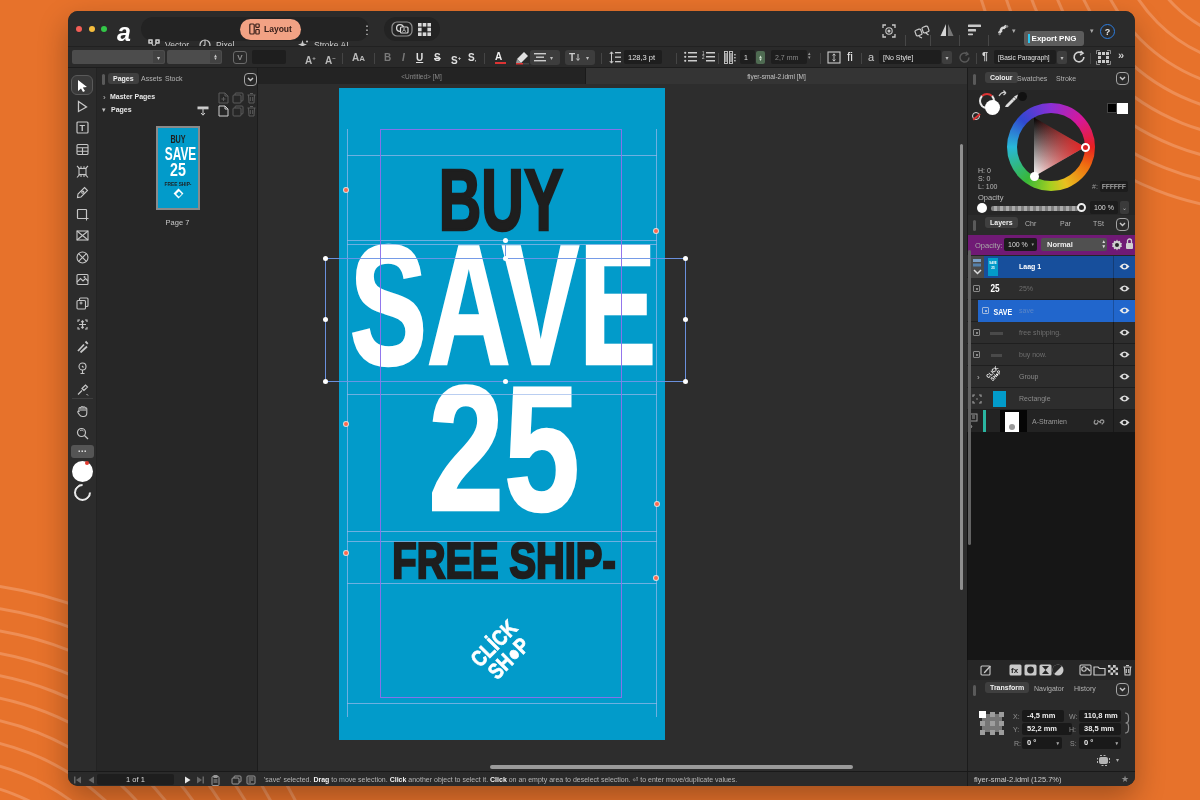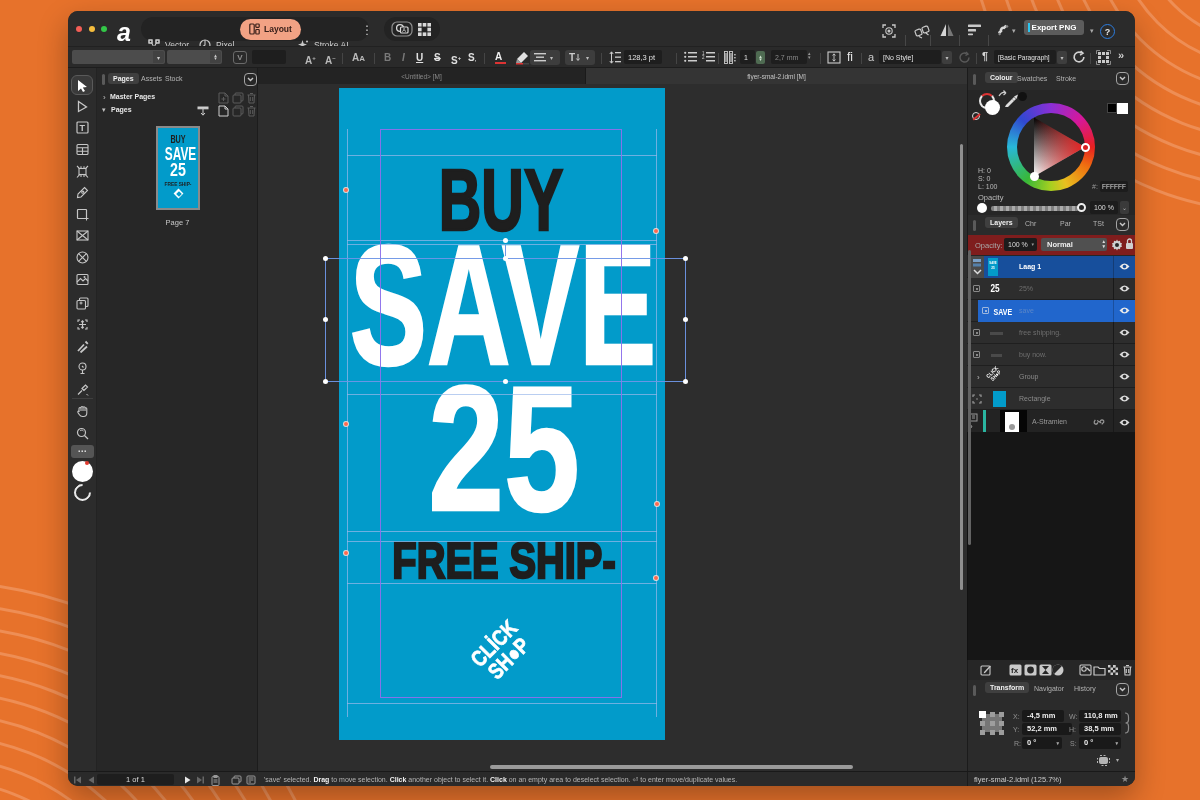--- a/index.html
+++ b/index.html
@@ -9,21 +9,21 @@
 #bgarcs{position:absolute;left:0;top:0;width:1200px;height:800px;}
 #win{position:absolute;left:68px;top:11px;width:1067px;height:775px;background:#2b2b2b;border-radius:10px;overflow:hidden;box-shadow:0 12px 30px rgba(0,0,0,0.3);}
 #titlebar{position:absolute;left:0;top:0;width:100%;height:35px;background:#2b2b2b;}
 .tl{position:absolute;top:15px;width:6px;height:6px;border-radius:50%;}
 #modepill{position:absolute;left:73px;top:6px;width:228px;height:24px;background:#232323;border-radius:12px;color:#d2d2d2;font-size:8.5px;}
 #modepill .mi{position:absolute;top:16px;height:24px;display:flex;align-items:center;gap:5px;}
 #layoutsel{position:absolute;left:99px;top:1.5px;height:21px;background:#f2a284;color:#38201a;border-radius:11px;display:flex;align-items:center;gap:4px;padding:0 9px;font-weight:bold;font-size:8.5px;}
 #pill2{position:absolute;left:316px;top:6px;width:56px;height:24px;background:#232323;border-radius:12px;}
 .tbi{position:absolute;top:12px;color:#c9c9c9;}
 .sepv{position:absolute;top:24px;width:1px;height:12px;background:#474747;}
-#exportbtn{position:absolute;left:956px;top:9px;width:60px;height:15px;background:#5c5c5c;border-radius:3px;color:#fff;font-size:8px;font-weight:bold;display:flex;align-items:center;justify-content:center;}
+#exportbtn{position:absolute;left:956px;top:20px;width:60px;height:15px;background:#5c5c5c;border-radius:3px;color:#fff;font-size:8px;font-weight:bold;display:flex;align-items:center;justify-content:center;}
 #exportbtn i{position:absolute;left:4px;top:3px;width:2px;height:9px;background:#2cc5ef;}
 #helpq{position:absolute;left:1032px;top:13px;width:15px;height:15px;border:1.6px solid #2b7de0;border-radius:50%;color:#e8e8e8;font-size:9px;font-weight:bold;display:flex;align-items:center;justify-content:center;}
 #ctxbar{position:absolute;left:0;top:35px;width:100%;height:22px;background:#2a2a2a;border-top:1px solid #212121;border-bottom:1px solid #1d1d1d;font-size:7px;color:#c6c6c6;}
 .dd{position:absolute;top:3px;height:14px;background:#4c4c4c;border-radius:2px;}
 .dd .st{position:absolute;right:1px;top:1px;width:11px;height:12px;background:#424242;border-radius:0 2px 2px 0;color:#ccc;display:flex;align-items:center;justify-content:center;font-size:6px;}
 .ddk{position:absolute;top:3px;height:14px;background:#1e1e1e;border-radius:2px;color:#e2e2e2;display:flex;align-items:center;padding:0 4px;white-space:nowrap;overflow:hidden;}
 .ci{position:absolute;top:4px;color:#b9b9b9;font-size:10px;line-height:14px;}
 .cib{font-weight:bold;}
 .csep{position:absolute;top:6px;width:1px;height:11px;background:#454545;}
 #main{position:absolute;left:0;top:57px;width:1067px;height:703px;}
@@ -526,21 +526,21 @@
         <span class="a pill" style="left:17px;top:2px;">Layers</span>
         <span class="a" style="left:57px;top:5px;">Chr</span>
         <span class="a" style="left:92px;top:5px;">Par</span>
         <span class="a" style="left:125px;top:5px;">TSt</span>
         <div class="vbtn" style="left:148px;top:3px;">
             <svg width="7" height="5" viewBox="0 0 7 5" fill="none" stroke="#c8c8c8" stroke-width="1.4">
               <path d="M1 1 L3.5 3.5 L6 1"></path>
             </svg>
           </div>
       </div>
-      <div class="a" style="left:0;top:167px;width:168px;height:20px;background:#7f1d1d;border-left:1px solid #1b1b1b;padding-left:36px;">
+      <div class="a" style="left:0;top:167px;width:168px;height:20px;background:#701a75;border-left:1px solid #1b1b1b;padding-left:36px;">
         <span class="a" style="left:7px;top:6px;font-size:7.5px;color:#a8a8a8;">Opacity:</span>
         <div class="a" style="left:36px;top:3px;width:33px;height:13px;background:#1c1c1c;border-radius:2px;color:#ddd;font-size:7px;line-height:13px;padding-left:4px;">100 %<span style="position:absolute;right:3px;font-size:5px;color:#999;">▾</span></div>
         <div class="a" style="left:73px;top:3px;width:66px;height:13px;background:#505050;border-radius:2px;color:#eee;font-size:7.5px;font-weight:bold;line-height:13px;padding-left:6px;">Normal<span style="position:absolute;right:2px;top:1px;font-size:5px;color:#ddd;line-height:5px;">▴<br>▾</span></div>
         <svg class="a" style="left:143px;top:4px;" width="12" height="12" viewBox="0 0 12 12" fill="#cfcfcf">
             <path d="M6 0.5 L7 2.3 L9 1.8 L9.3 3.8 L11.2 4.5 L10.2 6 L11.2 7.5 L9.3 8.2 L9 10.2 L7 9.7 L6 11.5 L5 9.7 L3 10.2 L2.7 8.2 L0.8 7.5 L1.8 6 L0.8 4.5 L2.7 3.8 L3 1.8 L5 2.3 Z"></path>
             <circle cx="6" cy="6" r="2" fill="#262626"></circle>
           </svg>
         <svg class="a" style="left:157px;top:3px;" width="9" height="12" viewBox="0 0 9 12">
             <rect x="1" y="5" width="7" height="6" rx="1" fill="#cfcfcf"></rect>
             <path d="M2.5 5 V3 A2 2 0 0 1 6.5 3 V5" fill="none" stroke="#cfcfcf" stroke-width="1.3"></path>

